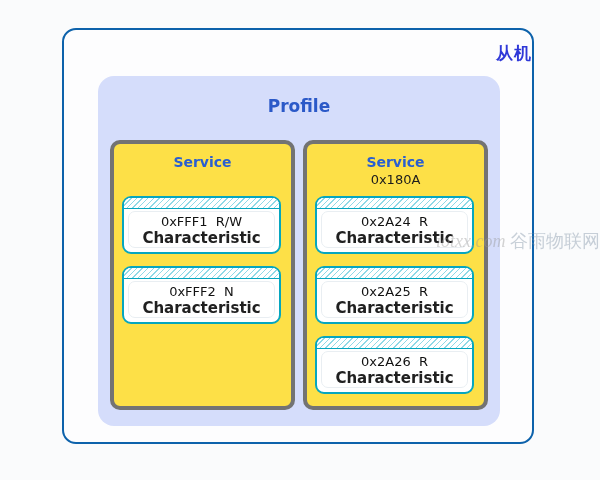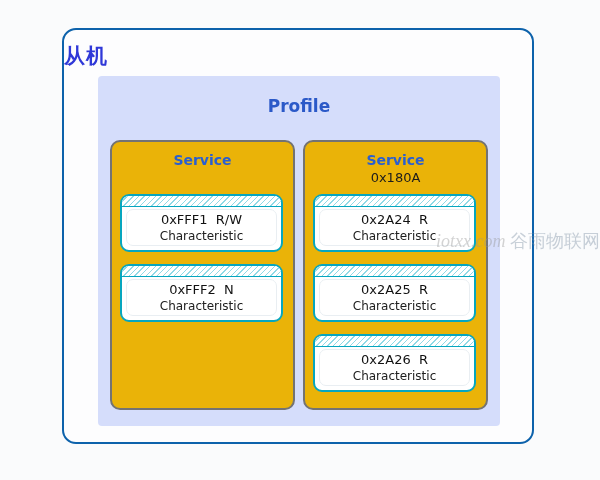--- a/index.html
+++ b/index.html
@@ -26,58 +26,58 @@
     border: 2px solid #0d62ab;
     border-radius: 14px;
     background: #fdfdfe;
   }
 
   #slave-title {
     position: absolute;
     left: 0;
     top: 12px;
     width: 100%;
-    text-align: left;
-    font-size: 21px;
+    text-align: right;
+    font-size: 17px;
     font-weight: bold;
     color: #2f38d8;
     letter-spacing: 1px;
   }
 
   
   #profile-panel {
     position: absolute;
     left: 34px;
     top: 46px;
     width: 402px;
     height: 350px;
     box-sizing: border-box;
     background: #d5ddfb;
-    border-radius: 4px;
+    border-radius: 16px;
   }
 
   #profile-title {
     position: absolute;
     left: 0;
     top: 20px;
     width: 100%;
     text-align: center;
     font-size: 17px;
     font-weight: bold;
     color: #2b59c8;
   }
 
   
   .service-box {
     position: absolute;
     top: 64px;
     box-sizing: border-box;
-    border: 2px solid #737373;
+    border: 4px solid #737373;
     border-radius: 10px;
-    background: #eab308;
+    background: #fde047;
   }
   #service-box-0 { left: 12px;  width: 185px; height: 270px; }
   #service-box-1 { left: 205px; width: 185px; height: 270px; }
 
   .service-head {
     position: absolute;
     left: 0;
     top: 10px;
     width: 100%;
     text-align: center;
@@ -144,22 +144,22 @@
     align-items: center;
     justify-content: center;
   }
   .char-uuid {
     font-size: 13px;
     color: #121212;
     line-height: 17px;
     white-space: pre;
   }
   .char-type {
-    font-size: 12px;
-    font-weight: normal;
+    font-size: 15px;
+    font-weight: bold;
     color: #202020;
     line-height: 16px;
   }
 
   
   #watermark {
     position: absolute;
     left: 0;
     top: 229px;
     width: 100%;

